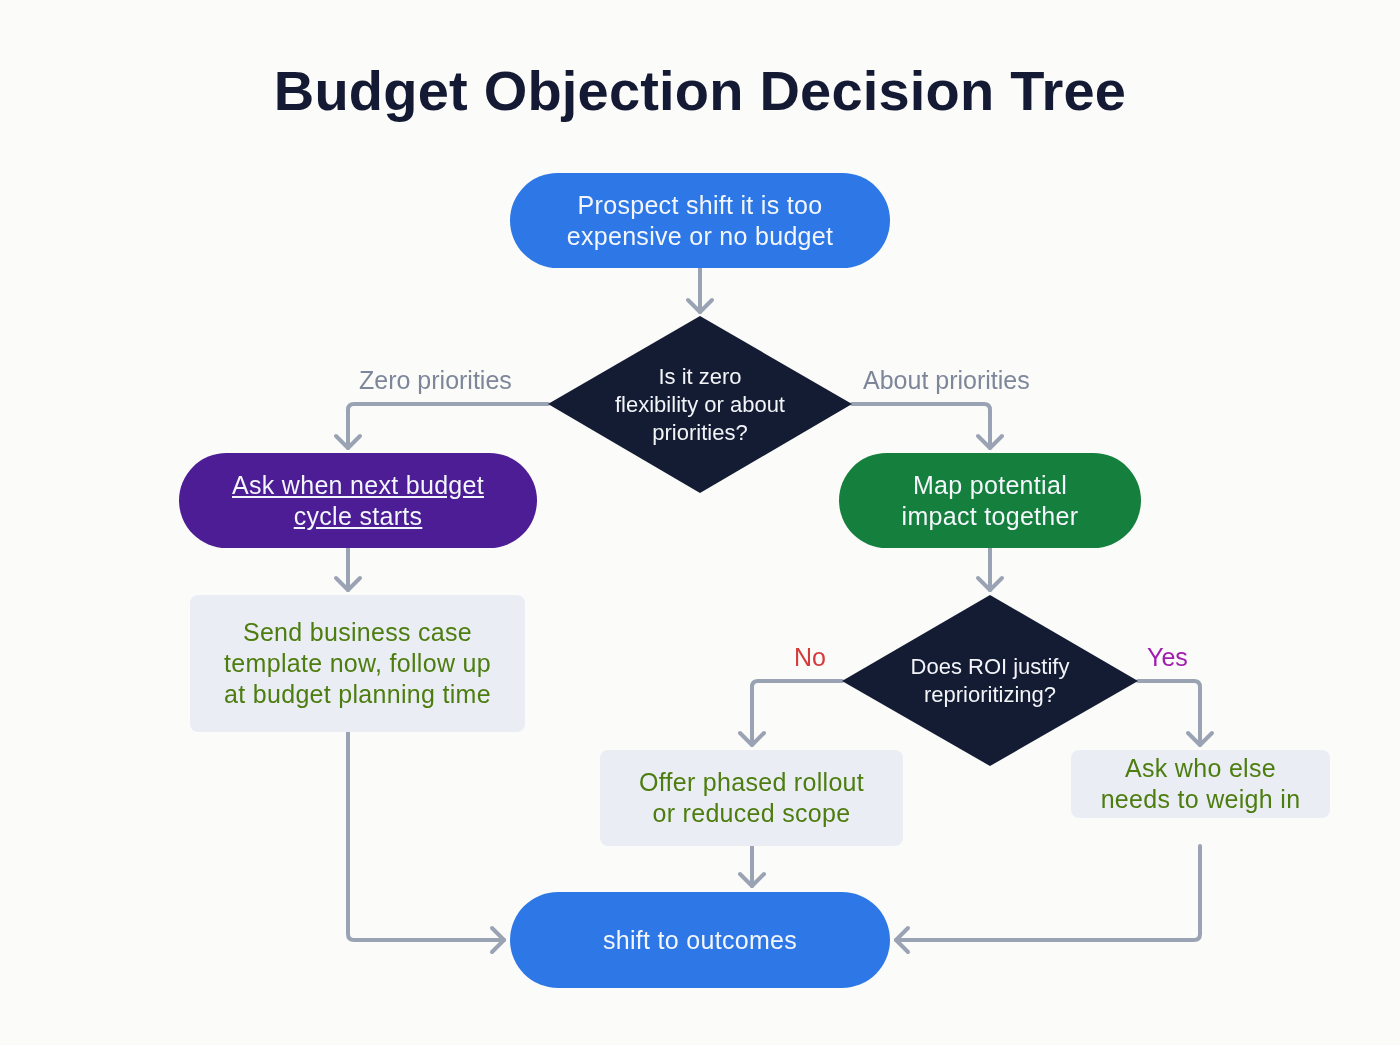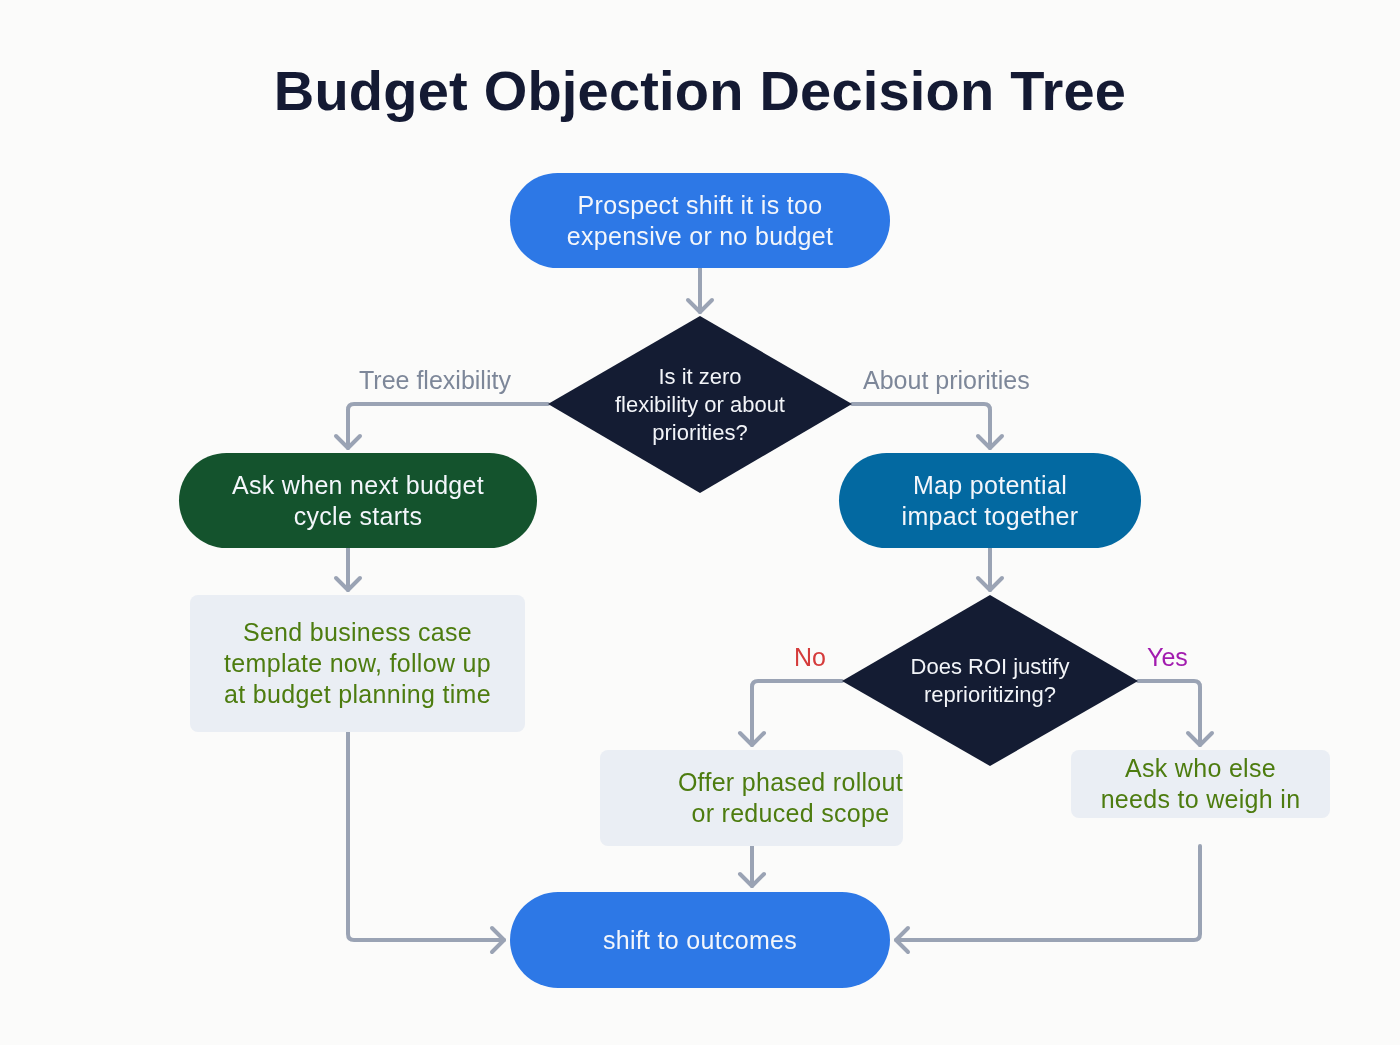--- a/index.html
+++ b/index.html
@@ -39,22 +39,22 @@
       box-sizing: border-box;
       font-size: 25px;
       line-height: 31px;
       letter-spacing: 0.3px;
     }
     .pill {
       border-radius: 48px;
       color: #f3f6fb;
     }
     .pill.blue { background: #2d78e6; }
-    .pill.orange { background: #14532d; }
-    .pill.green { background: #0369a1; justify-content: center; }
+    .pill.orange { background: #4c1d95; text-decoration: underline; }
+    .pill.green { background: #15803d; justify-content: center; }
     .box {
       background: #eaeef4;
       border-radius: 8px;
       color: #4d7c0f;
     }
     .diamond-text {
       position: absolute;
       display: flex;
       align-items: center;
       justify-content: center;
@@ -124,21 +124,21 @@
 </div>
 
 <div class="diamond-text" style="left:560px; top:350px; width:280px; height:110px;">
   <div>
     <div>Is it zero</div>
     <div>flexibility or about</div>
     <div>priorities?</div>
   </div>
 </div>
 
-<div class="edge-label" style="left:359px; top:365px;">Tree flexibility</div>
+<div class="edge-label" style="left:359px; top:365px;">Zero priorities</div>
 <div class="edge-label" style="left:863px; top:365px;">About priorities</div>
 
 <div class="node pill orange" style="left:179px; top:453px; width:358px; height:95px;">
   <div>
     <div>Ask when next budget</div>
     <div>cycle starts</div>
   </div>
 </div>
 
 <div class="node pill green" style="left:839px; top:453px; width:302px; height:95px;">
@@ -159,21 +159,21 @@
 <div class="diamond-text" style="left:870px; top:645px; width:240px; height:72px;">
   <div>
     <div>Does ROI justify</div>
     <div>reprioritizing?</div>
   </div>
 </div>
 
 <div class="edge-label no" style="left:794px; top:642px;">No</div>
 <div class="edge-label yes" style="left:1147px; top:642px;">Yes</div>
 
-<div class="node box" style="left:600px; top:750px; width:303px; height:96px;justify-content:flex-end;">
+<div class="node box" style="left:600px; top:750px; width:303px; height:96px;">
   <div>
     <div>Offer phased rollout</div>
     <div>or reduced scope</div>
   </div>
 </div>
 
 <div class="node box" style="left:1071px; top:750px; width:259px; height:68px;">
   <div>
     <div>Ask who else</div>
     <div>needs to weigh in</div>

